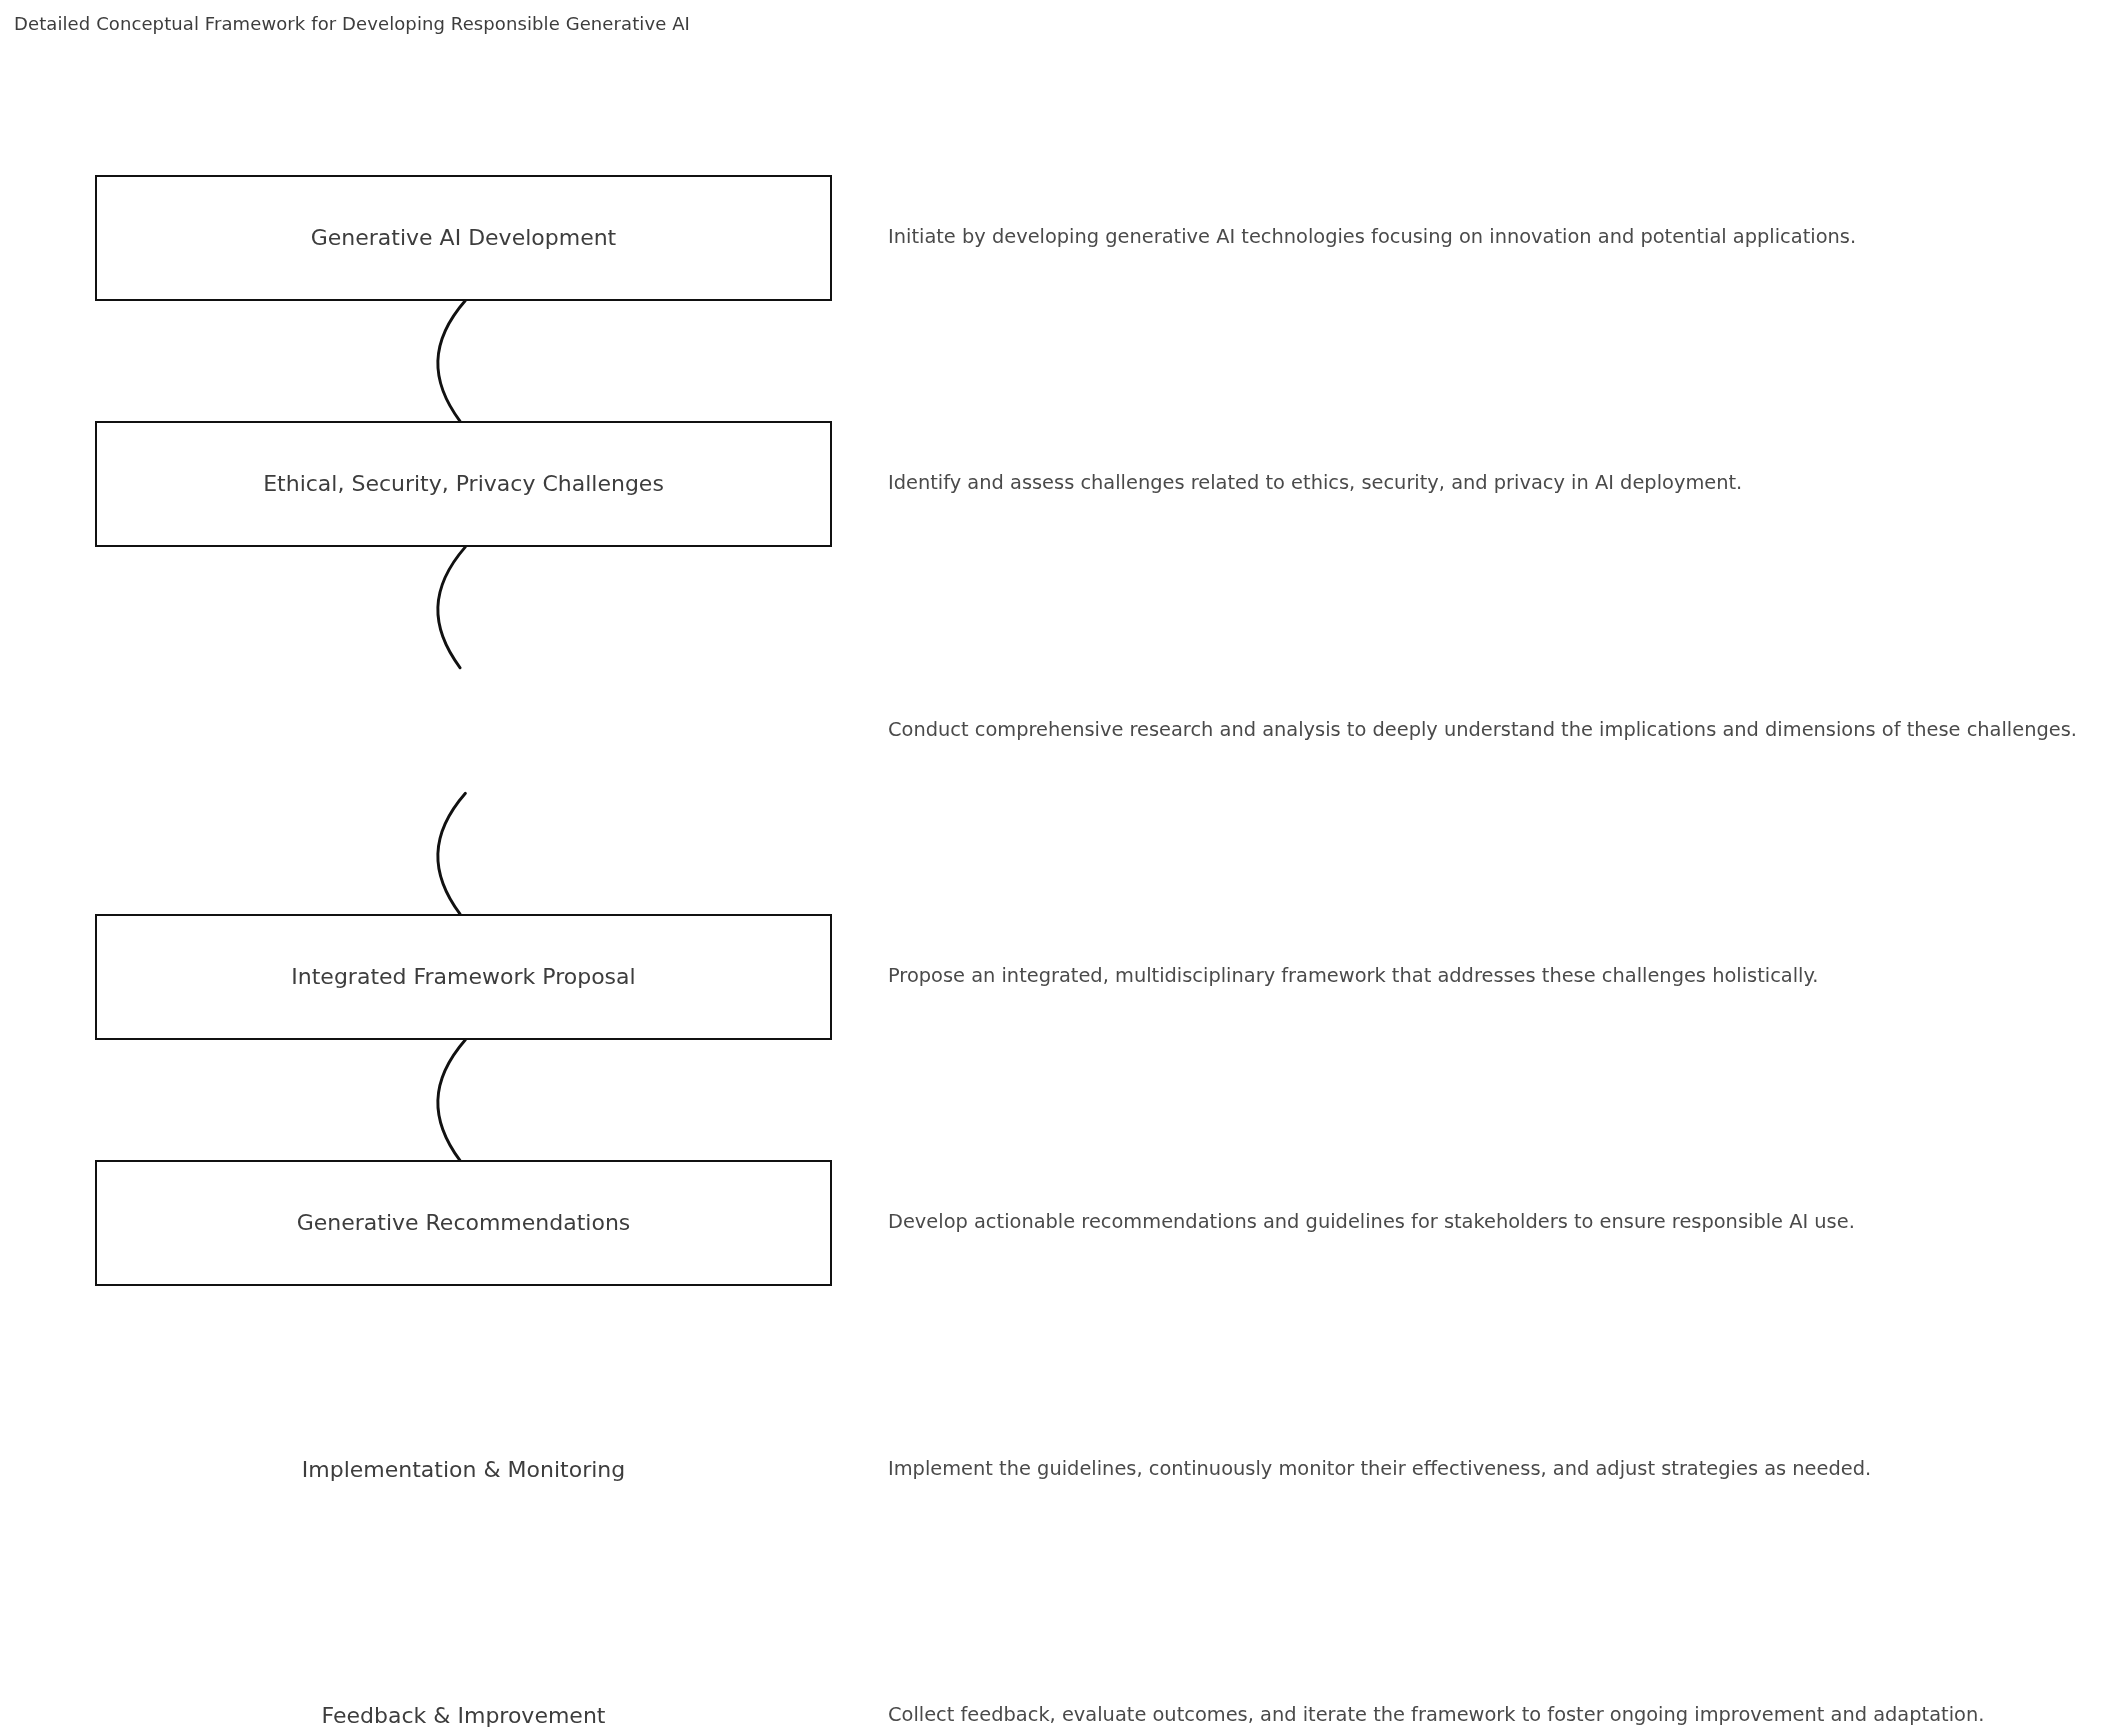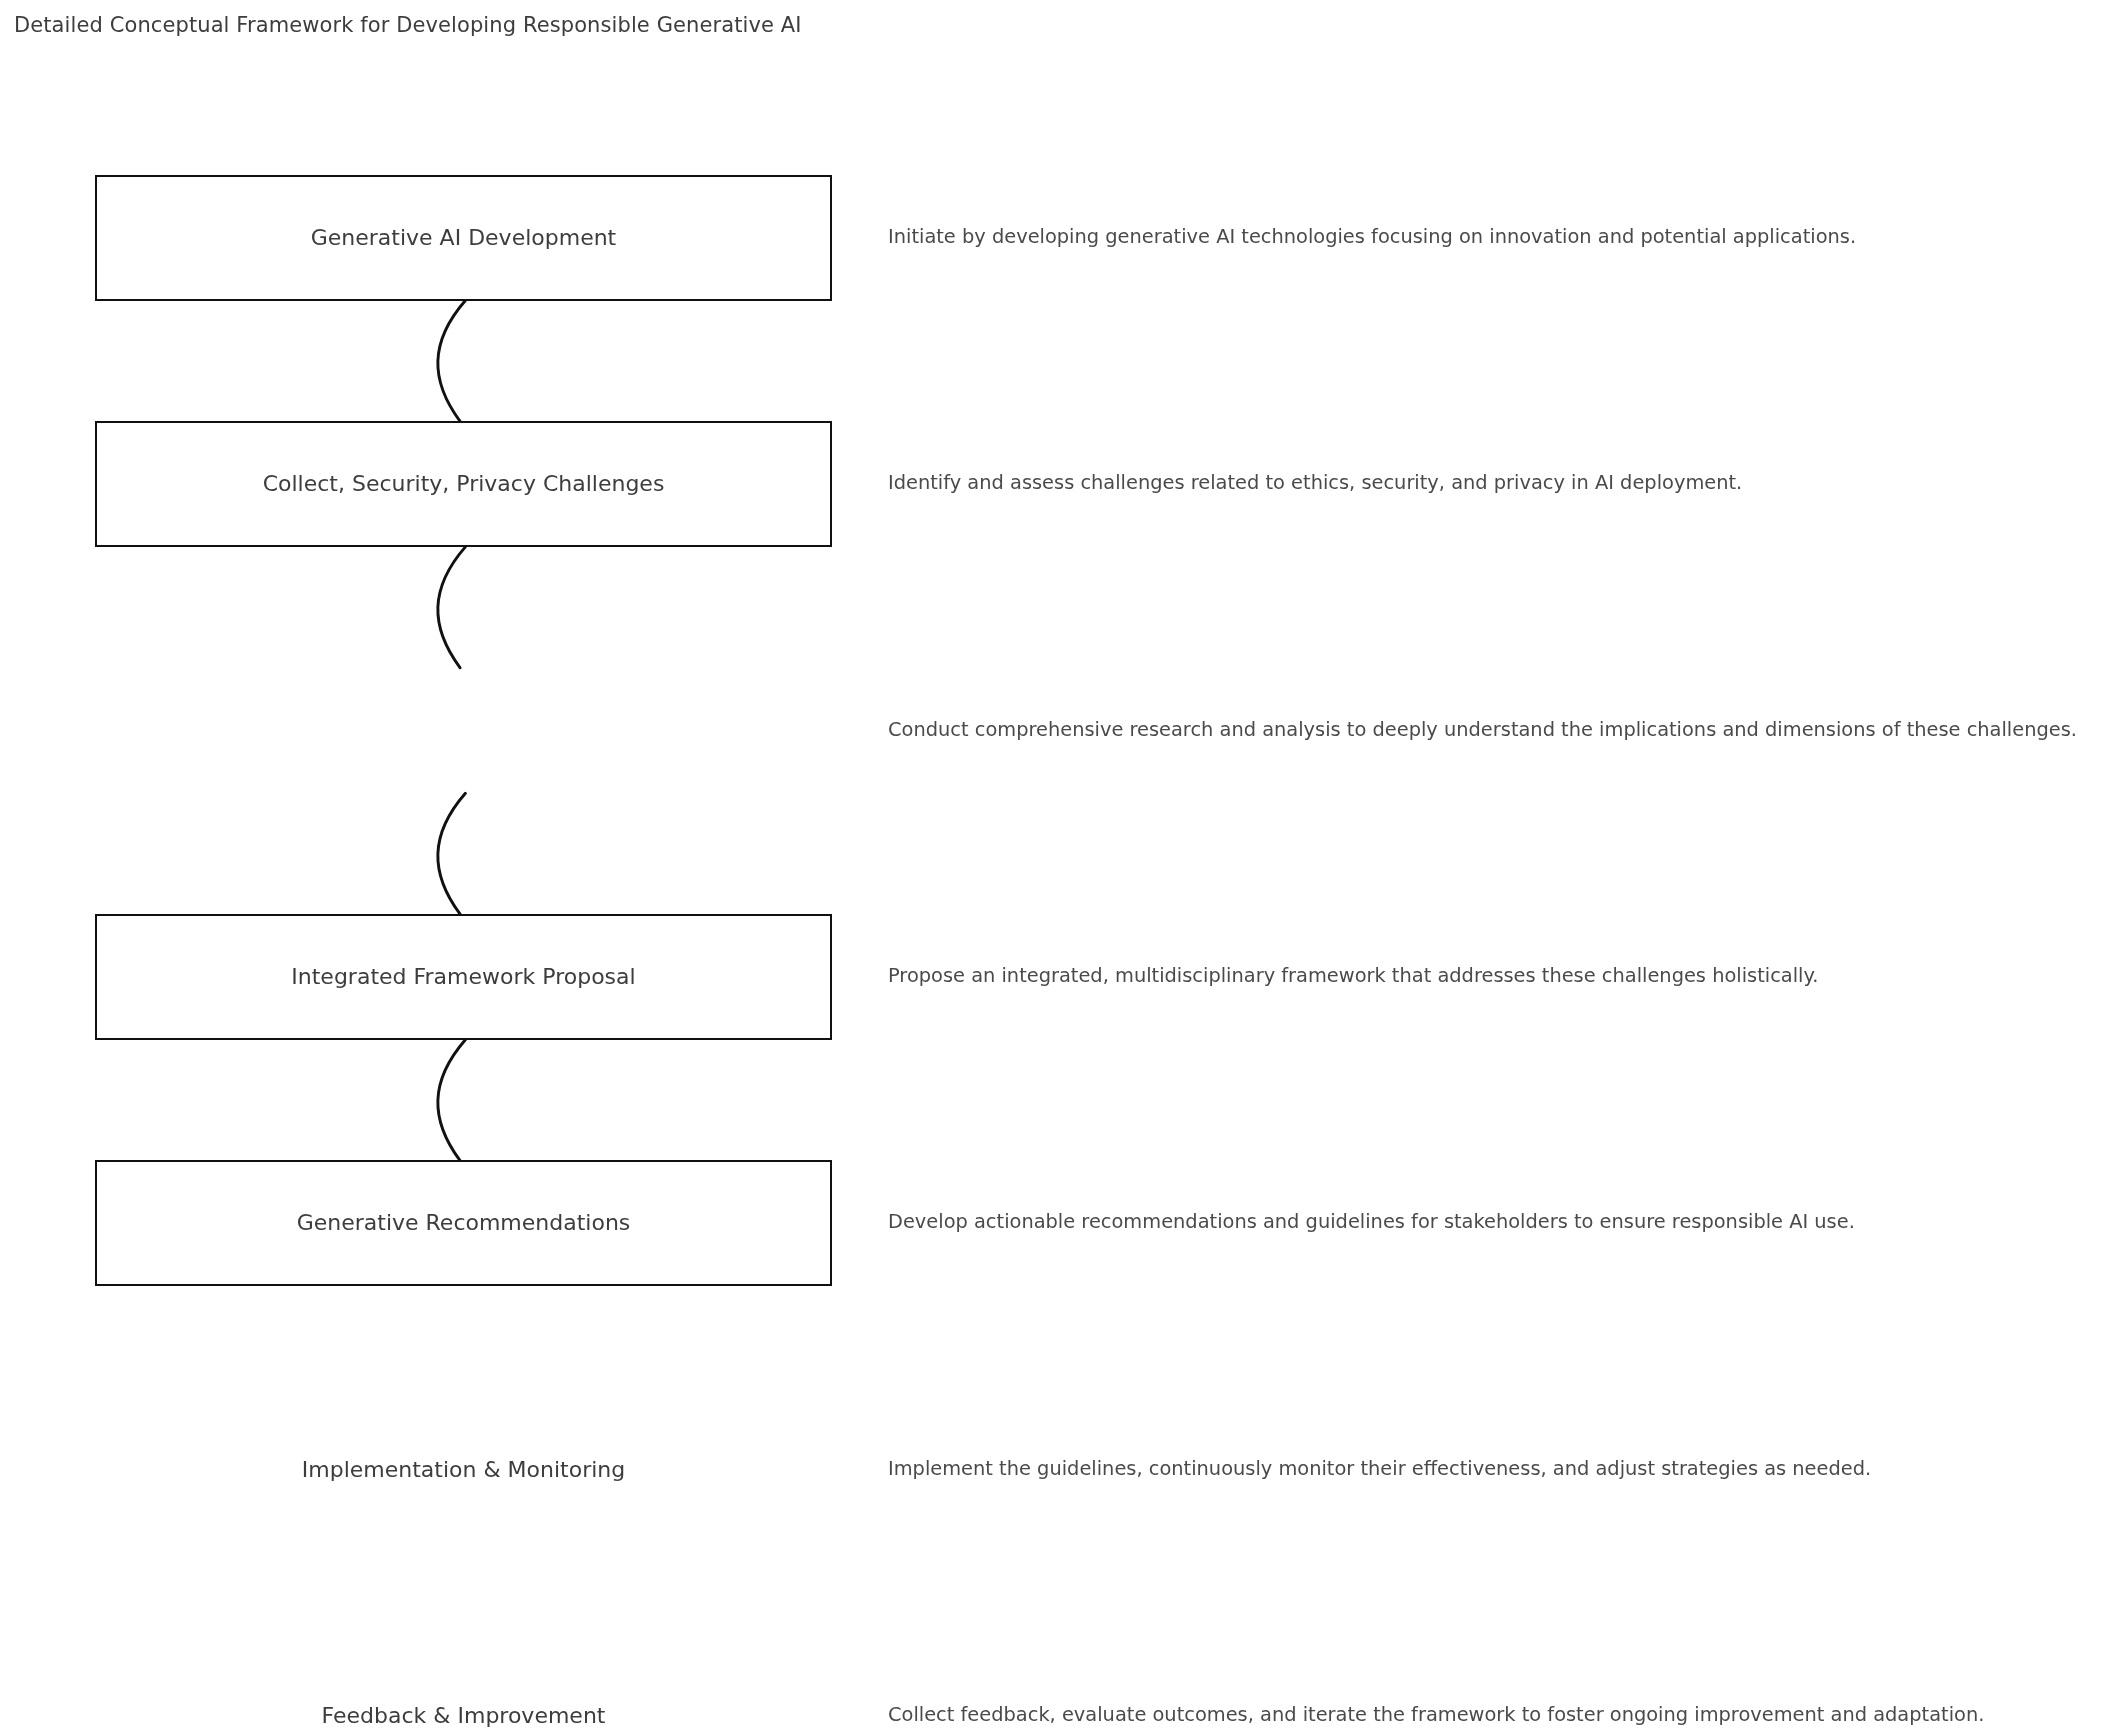--- a/index.html
+++ b/index.html
@@ -14,21 +14,21 @@
     overflow: hidden;
     font-family: "DejaVu Sans", "Liberation Sans", sans-serif;
     -webkit-font-smoothing: antialiased;
   }
 
   
   #page-title {
     position: absolute;
     left: 14px;
     top: 13px;
-    font-size: 21px;
+    font-size: 18px;
     font-weight: 400;
     color: #3d3d3d;
     letter-spacing: 0.1px;
     white-space: nowrap;
   }
 
   
   #flow-canvas {
     position: absolute;
     left: 0;
@@ -105,21 +105,21 @@
     </svg>
   <div id="steps-host">
       <div class="step-row" style="top: 175px; height: 126px;">
         <div class="step-box">
           <div class="step-label">Generative AI Development</div>
         </div>
         <div class="step-desc" style="top: 50px;">Initiate by developing generative AI technologies focusing on innovation and potential applications.</div>
       </div>
       <div class="step-row" style="top: 421px; height: 126px;">
         <div class="step-box">
-          <div class="step-label">Collect, Security, Privacy Challenges</div>
+          <div class="step-label">Ethical, Security, Privacy Challenges</div>
         </div>
         <div class="step-desc" style="top: 50px;">Identify and assess challenges related to ethics, security, and privacy in AI deployment.</div>
       </div>
       <div class="step-row" style="top: 668px; height: 126px;">
         <div class="step-desc" style="top: 50px;">Conduct comprehensive research and analysis to deeply understand the implications and dimensions of these challenges.</div>
       </div>
       <div class="step-row" style="top: 914px; height: 126px;">
         <div class="step-box">
           <div class="step-label">Integrated Framework Proposal</div>
         </div>

